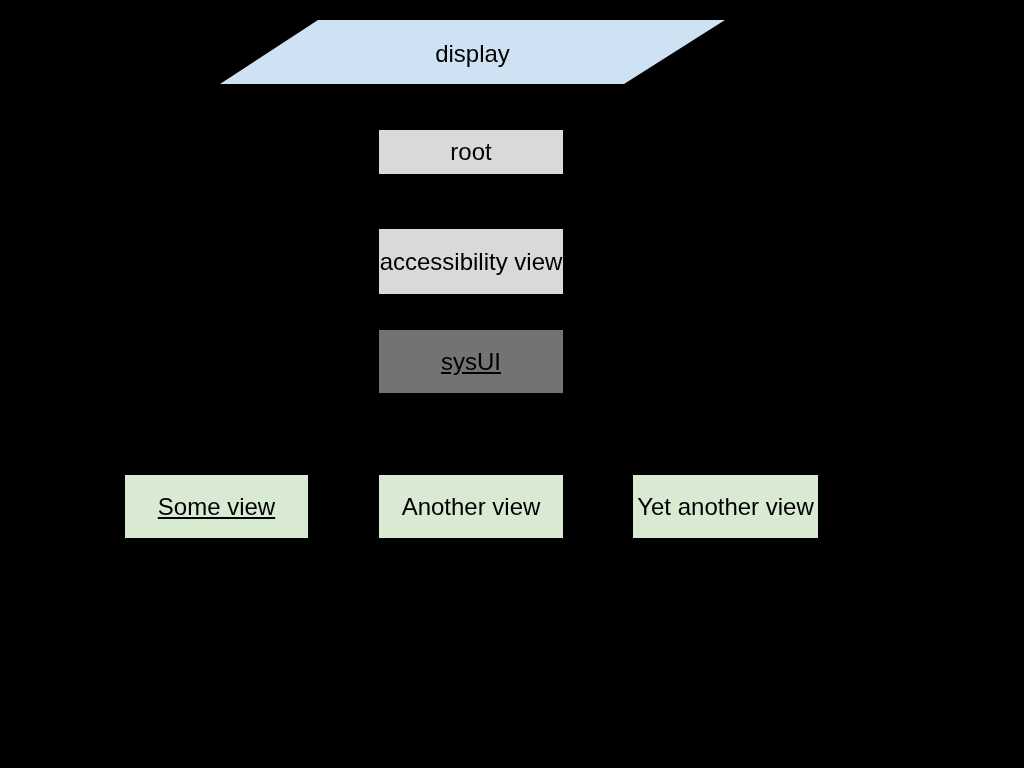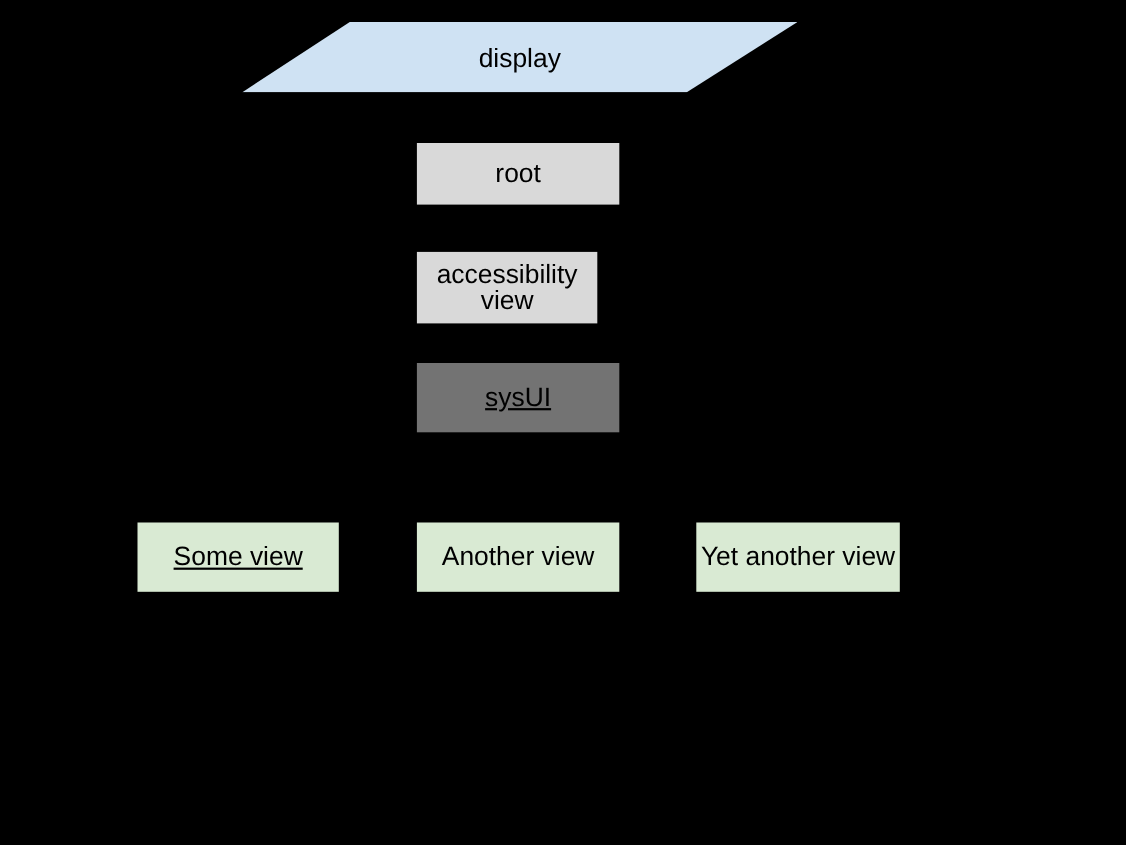--- a/index.html
+++ b/index.html
@@ -28,22 +28,22 @@
   }
   
   .node-display {
     left: 220px;
     top: 20px;
     width: 505px;
     height: 64px;
     clip-path: polygon(98px 0%, 100% 0%, calc(100% - 101px) 100%, 0% 100%);
     padding-top: 3px;
   }
-  .node-root              { left: 379px; top: 130px; width: 184px; height: 56px; }
-  .node-accessibility-view{ left: 379px; top: 229px; width: 164px; height: 65px; }
+  .node-root              { left: 379px; top: 130px; width: 184px; height: 44px; }
+  .node-accessibility-view{ left: 379px; top: 229px; width: 184px; height: 65px; }
   .node-sysui             { left: 379px; top: 330px; width: 184px; height: 63px; }
   .node-some-view         { left: 125px; top: 475px; width: 183px; height: 63px; }
   .node-another-view      { left: 379px; top: 475px; width: 184px; height: 63px; }
   .node-yet-another-view  { left: 633px; top: 475px; width: 185px; height: 63px; }
 </style>
 </head>
 <body>
 
 <div class="canvas">
 

